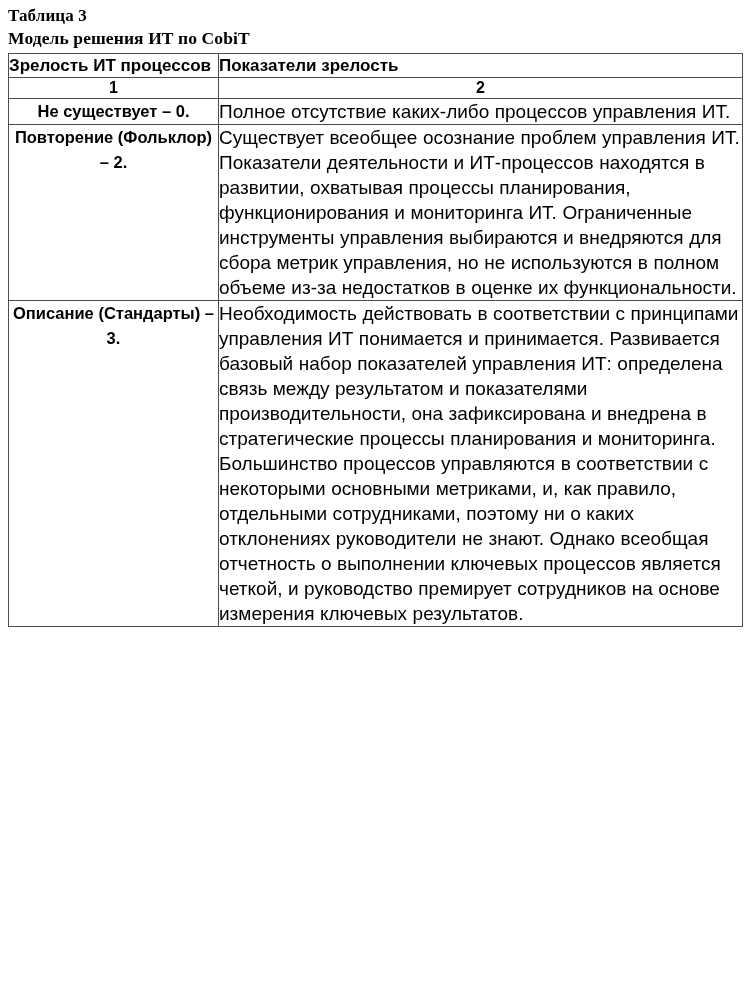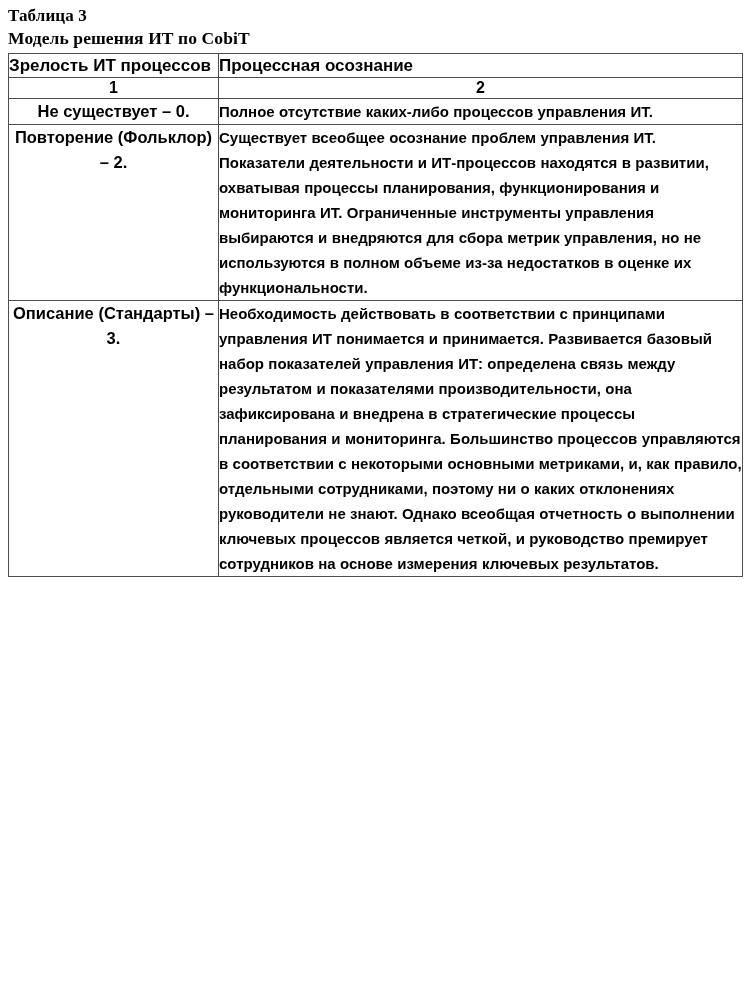--- a/index.html
+++ b/index.html
@@ -85,22 +85,22 @@
 
   
   .lbl-cell {
     font-weight: bold;
     font-size: 16.5px;
     line-height: 24.5px;
     padding: 9px 6px 10px 14px;
     text-align: center;
   }
   .desc-cell {
-    font-weight: bold;
-    font-size: 15px;
+    font-weight: normal;
+    font-size: 19px;
     line-height: 25px;
     padding: 9px 12px 10px 12px;
     text-align: left;
     word-spacing: 0.2px;
   }
 </style>
 </head>
 <body>
 
 <div class="page">
@@ -114,21 +114,21 @@
     <colgroup>
       <col class="c1">
       <col class="c2">
     </colgroup>
     <tbody>
       <tr>
         <td class="hdr-cell">
           <span class="hdr-text">Зрелость ИТ процессов</span>
         </td>
         <td class="hdr-cell">
-          <span class="hdr-text">Процессная осознание</span>
+          <span class="hdr-text">Показатели зрелость</span>
         </td>
       </tr>
 
       <tr>
         <td class="num-cell">1</td>
         <td class="num-cell">2</td>
       </tr>
 
       <tr>
         <td class="lbl-cell">Не существует – 0.</td>

